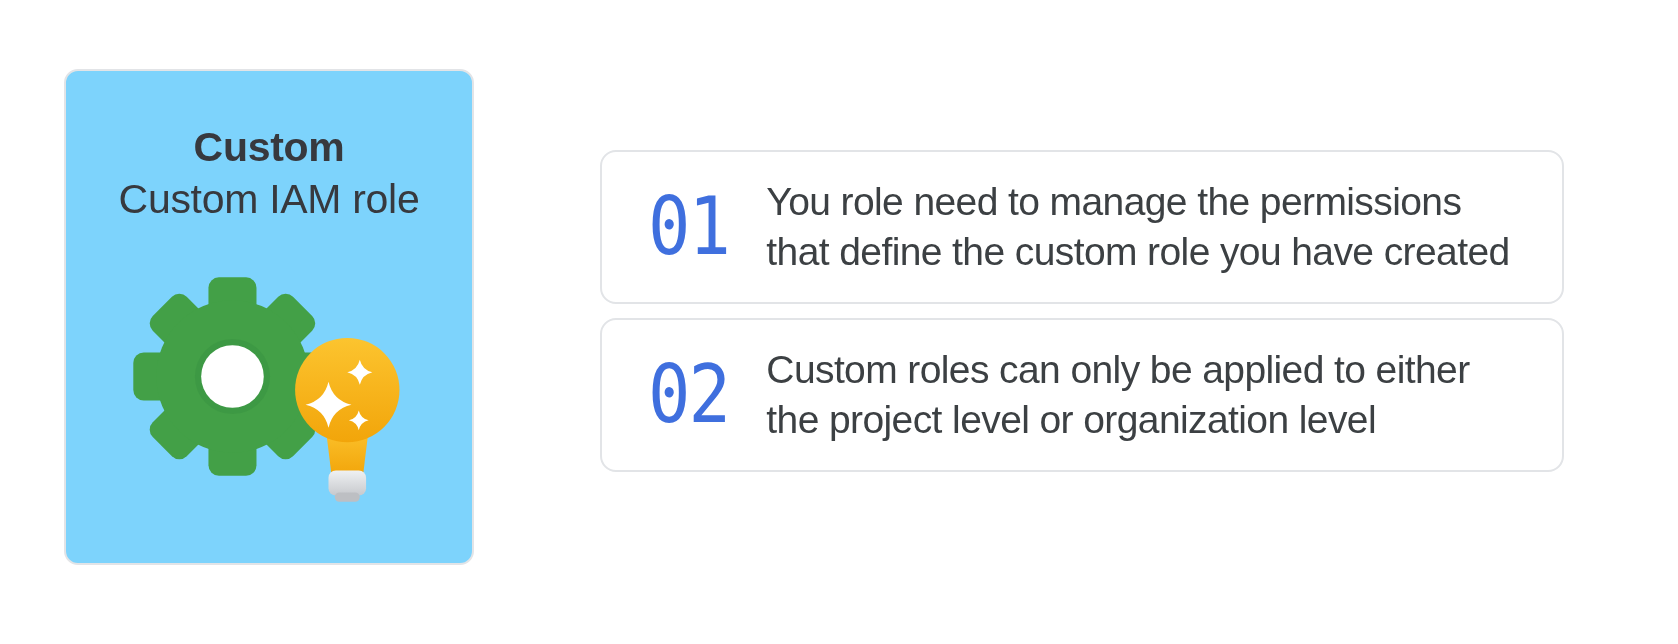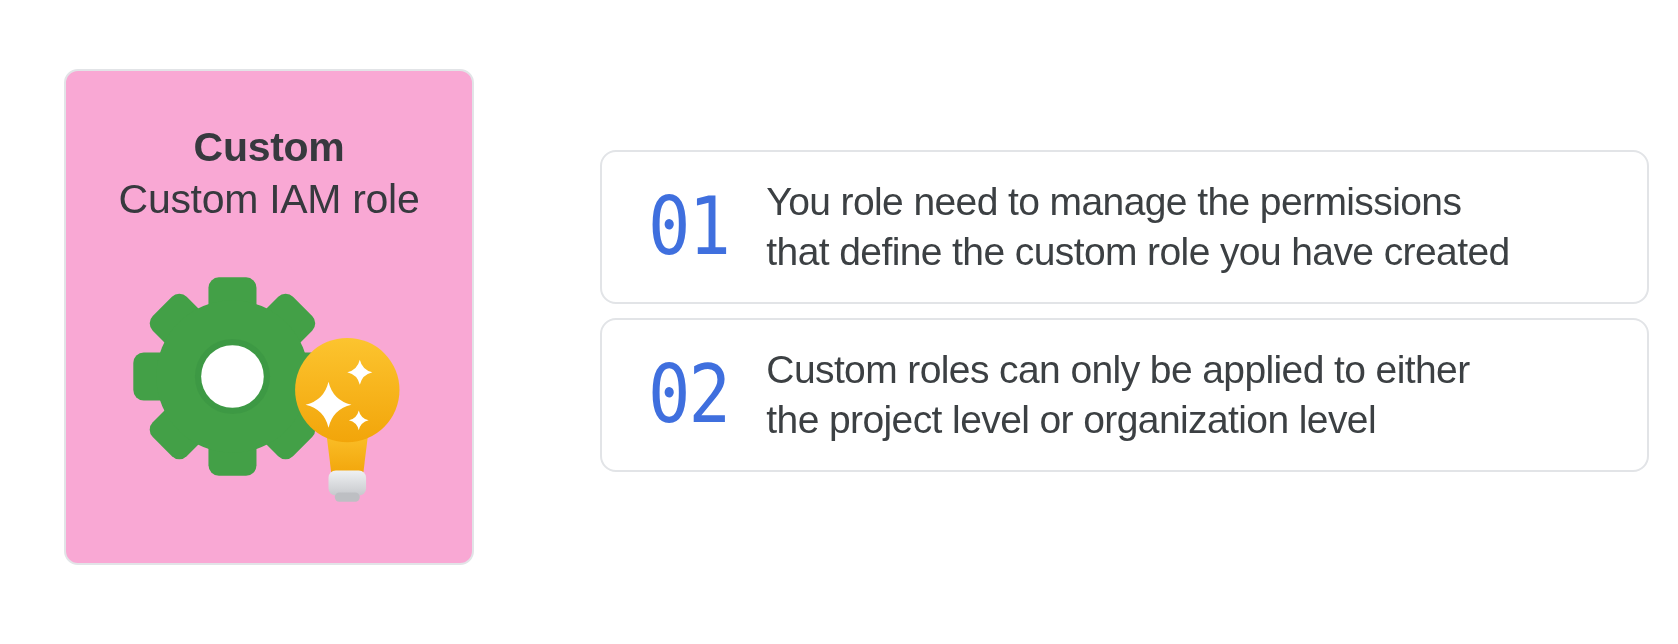--- a/index.html
+++ b/index.html
@@ -4,38 +4,38 @@
 <style>
   html,body { margin:0; padding:0; background:#ffffff; }
   .stage {
     position:relative; width:1678px; height:644px; background:#ffffff;
     font-family:"Liberation Sans", sans-serif; overflow:hidden;
   }
 
   
   .role-card {
     position:absolute; left:64px; top:69px; width:410px; height:496px;
-    box-sizing:border-box; background:#f9a8d4;
+    box-sizing:border-box; background:#7dd3fc;
     border:2px solid #e2e4e7; border-radius:14px;
     text-align:center;
   }
   .role-card .title {
     margin:50px 0 0 0; font-size:41px; line-height:52px;
     color:#37393e; font-weight:400; letter-spacing:-0.3px;
   }
   .role-card .title .t1 { display:block; font-weight:700; }
   .role-card .title .t2 { display:block; }
   .role-icon {
     position:absolute; top:198px; left:50%; transform:translateX(-50%);
     width:272px; height:238px;
   }
 
   
   .note {
-    position:absolute; left:600px; width:1049px; height:154px;
+    position:absolute; left:600px; width:964px; height:154px;
     box-sizing:border-box; background:#ffffff;
     border:2px solid #e2e4e7; border-radius:16px;
     display:flex; align-items:center;
   }
   .note.n1 { top:150px; }
   .note.n2 { top:318px; }
   .note .num {
     font-family:"DejaVu Sans Mono", monospace;
     font-size:80px; line-height:1; letter-spacing:-2px;
     color:#3f6fde; margin-left:46px;

